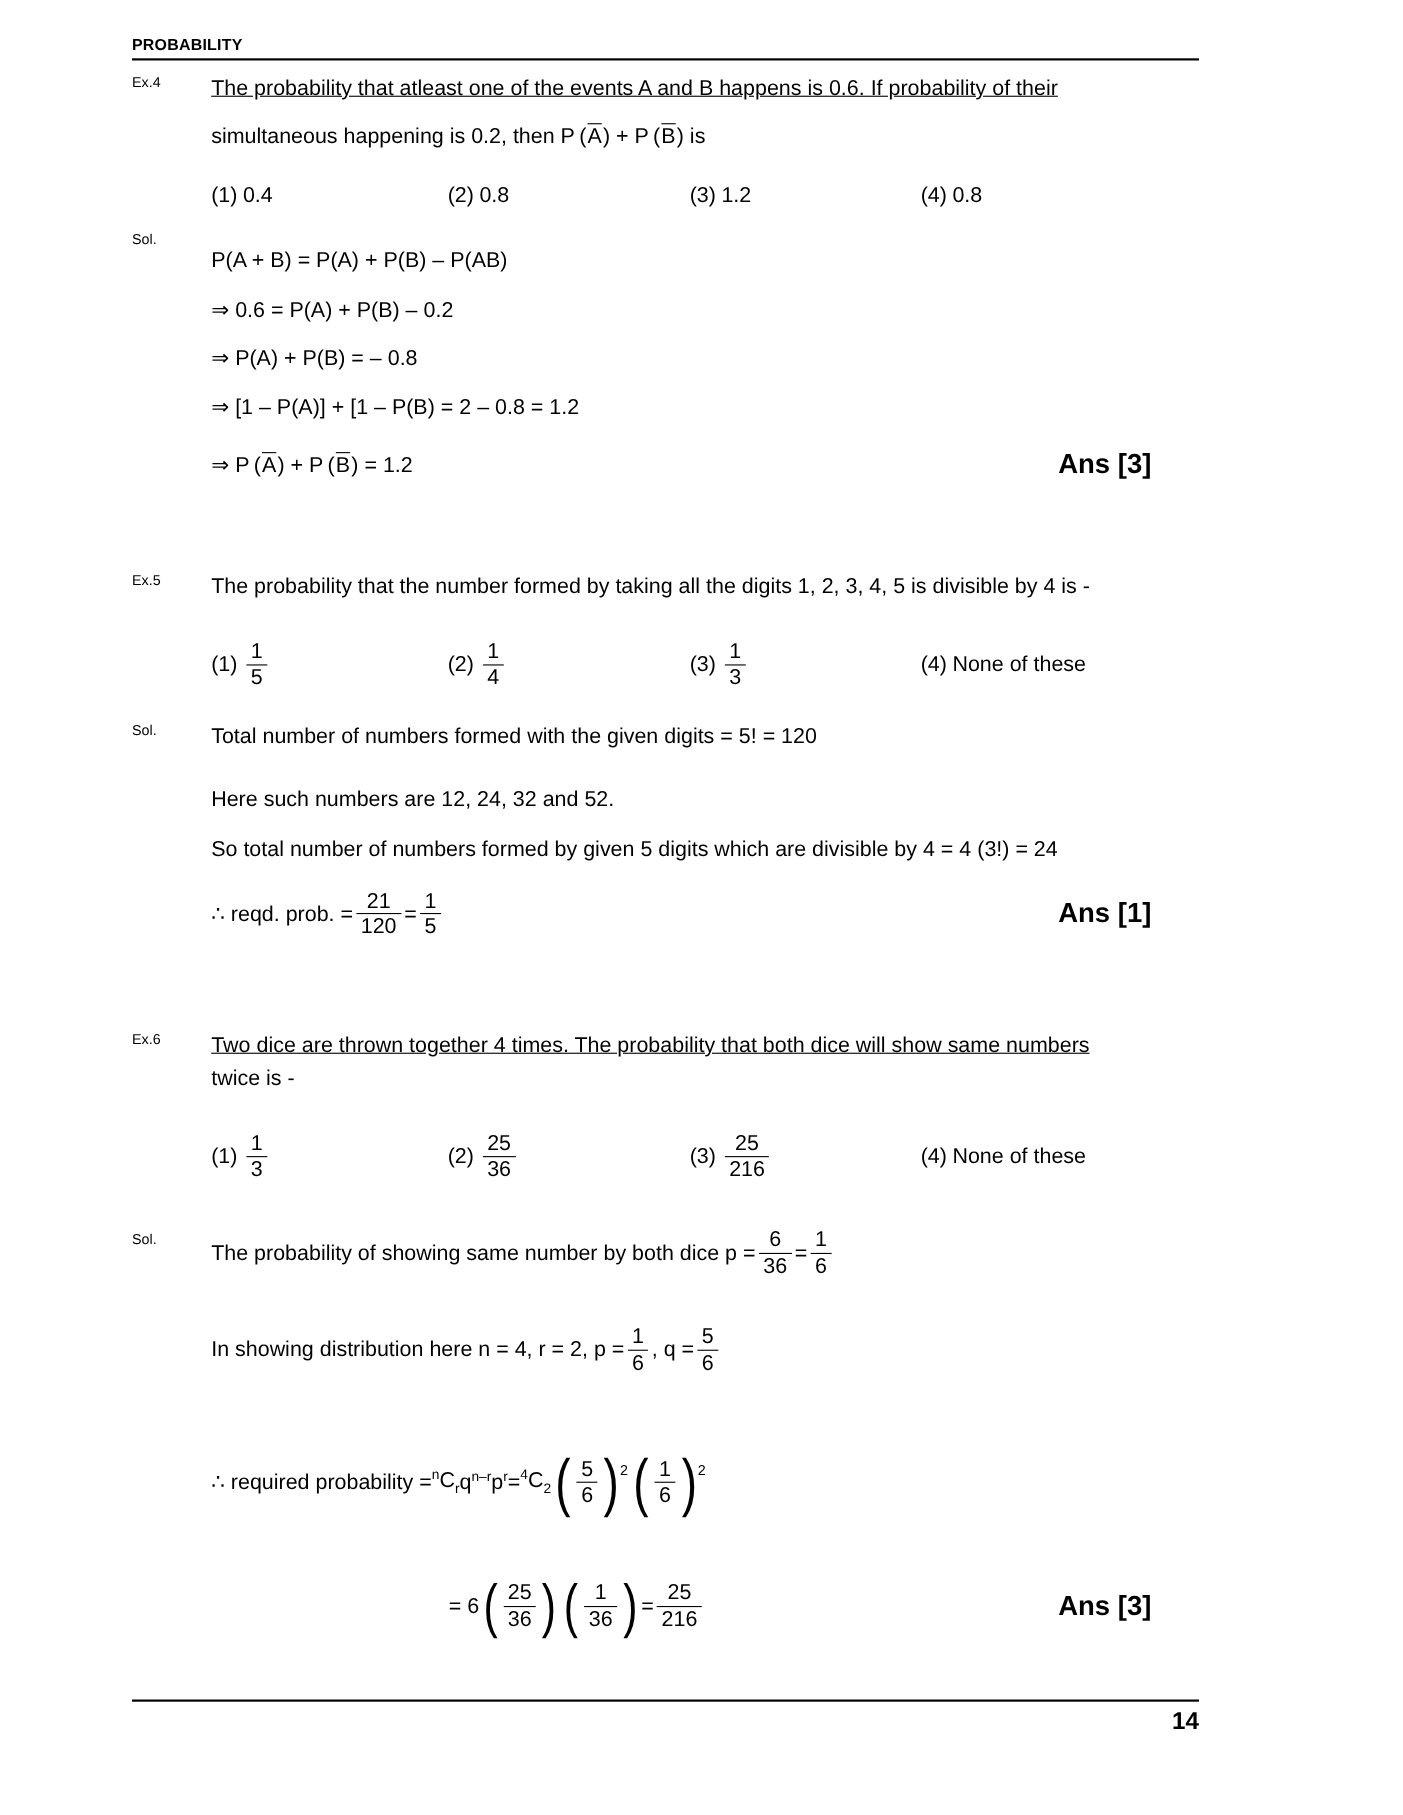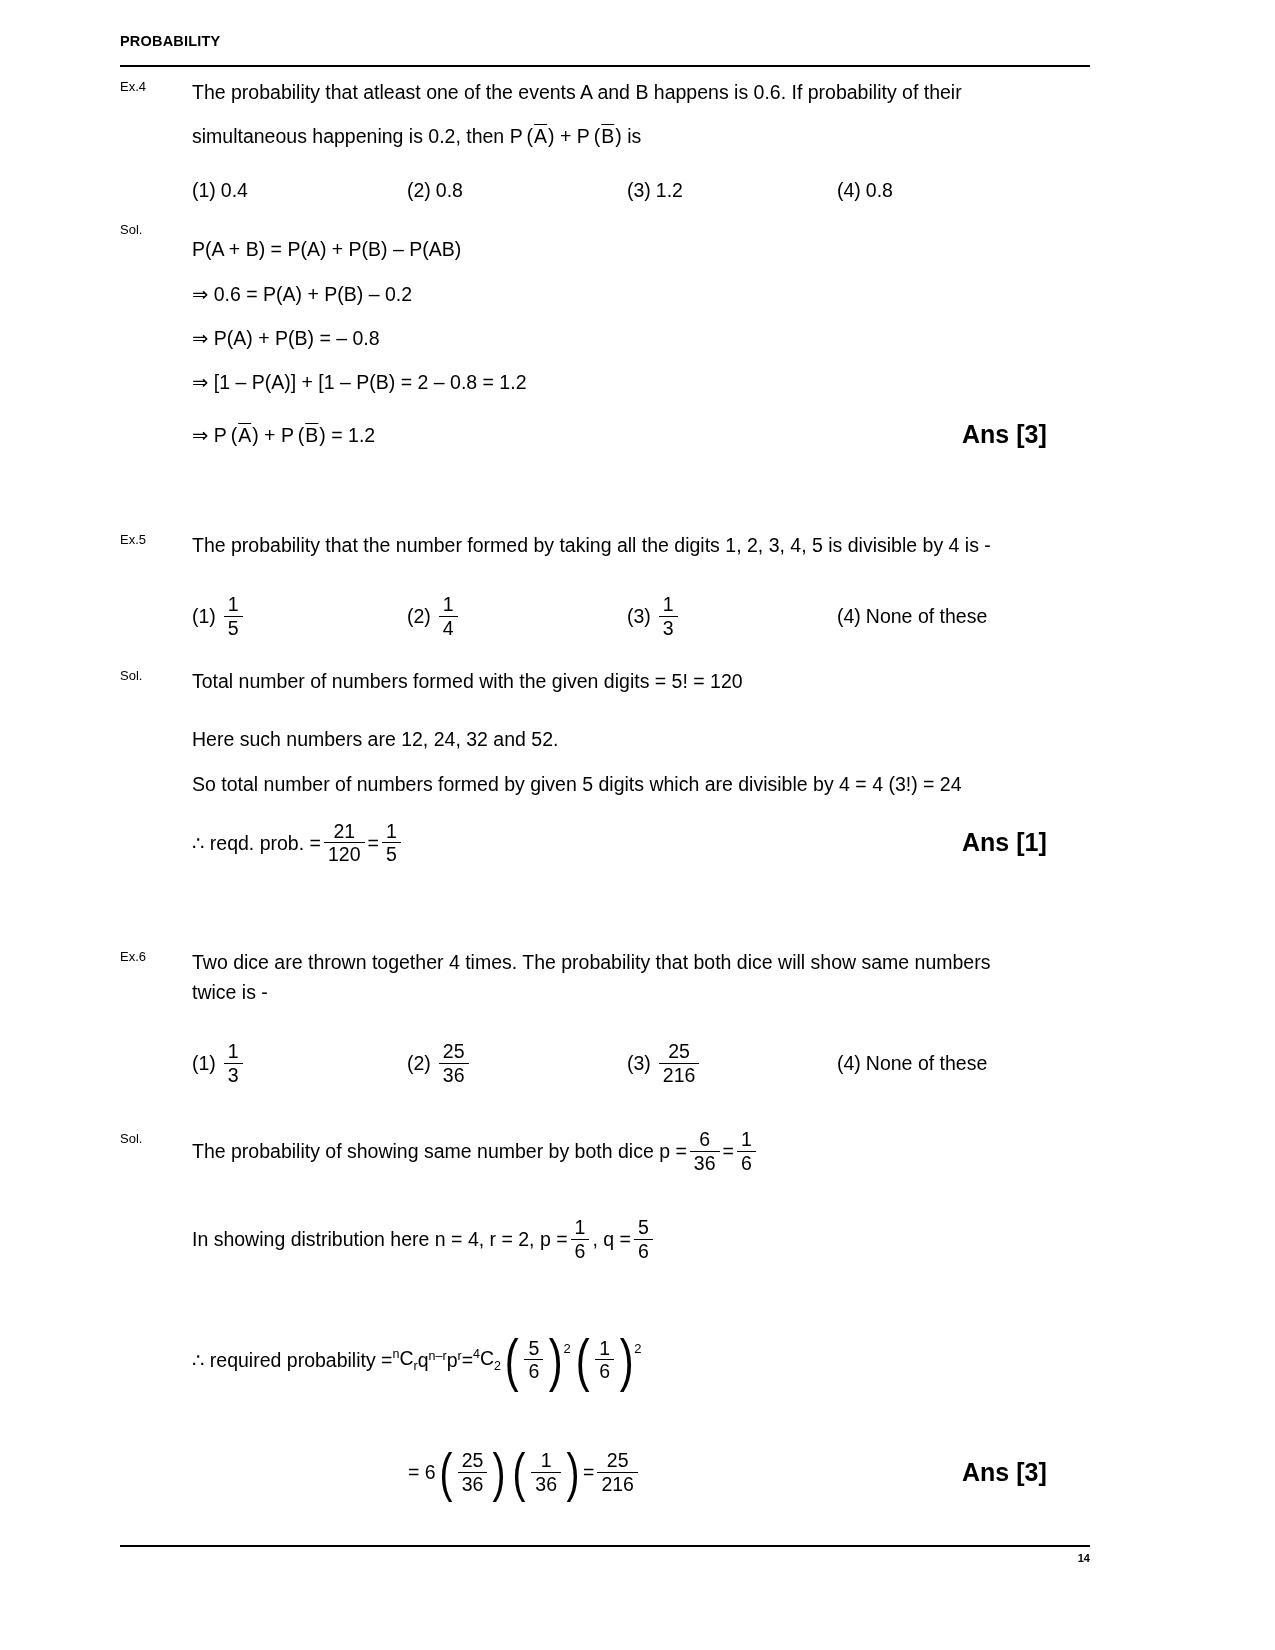--- a/index.html
+++ b/index.html
@@ -25,21 +25,21 @@
     top: 34px;
     width: 970px;
   }
 
   
   .header-title {
     font-size: 14.5px;
     font-weight: bold;
     letter-spacing: 0.2px;
     line-height: 1.1;
-    padding-bottom: 14px;
+    padding-bottom: 2px;
   }
   .rule-top {
     border-top: 2.4px solid #000;
     width: 970px;
     margin-top: 1px;
   }
 
   
   .row {
     display: flex;
@@ -54,20 +54,21 @@
     padding-top: 0px;
   }
   .body {
     flex: 1 1 auto;
     font-size: 19.5px;
     line-height: 1.55;
   }
   .q-text {
     text-align: justify;
     text-justify: inter-word;
+    text-decoration: underline;
   }
   .indent { margin-left: 72px; }
   .sp10 { height: 10px; }
   .sp14 { height: 14px; }
   .sp18 { height: 18px; }
   .sp22 { height: 22px; }
   .sp28 { height: 28px; }
   .sp34 { height: 34px; }
   .sp44 { height: 44px; }
   .sp54 { height: 54px; }
@@ -155,21 +156,21 @@
     top: 1545px;
     width: 970px;
     border-top: 2.4px solid #000;
   }
   .page-num {
     position: absolute;
     left: 120px;
     top: 1552px;
     width: 970px;
     text-align: right;
-    font-size: 11px;
+    font-size: 22px;
     font-weight: bold;
   }
 </style>
 </head>
 <body>
 
 <div class="page">
 
   <div class="content">
 

